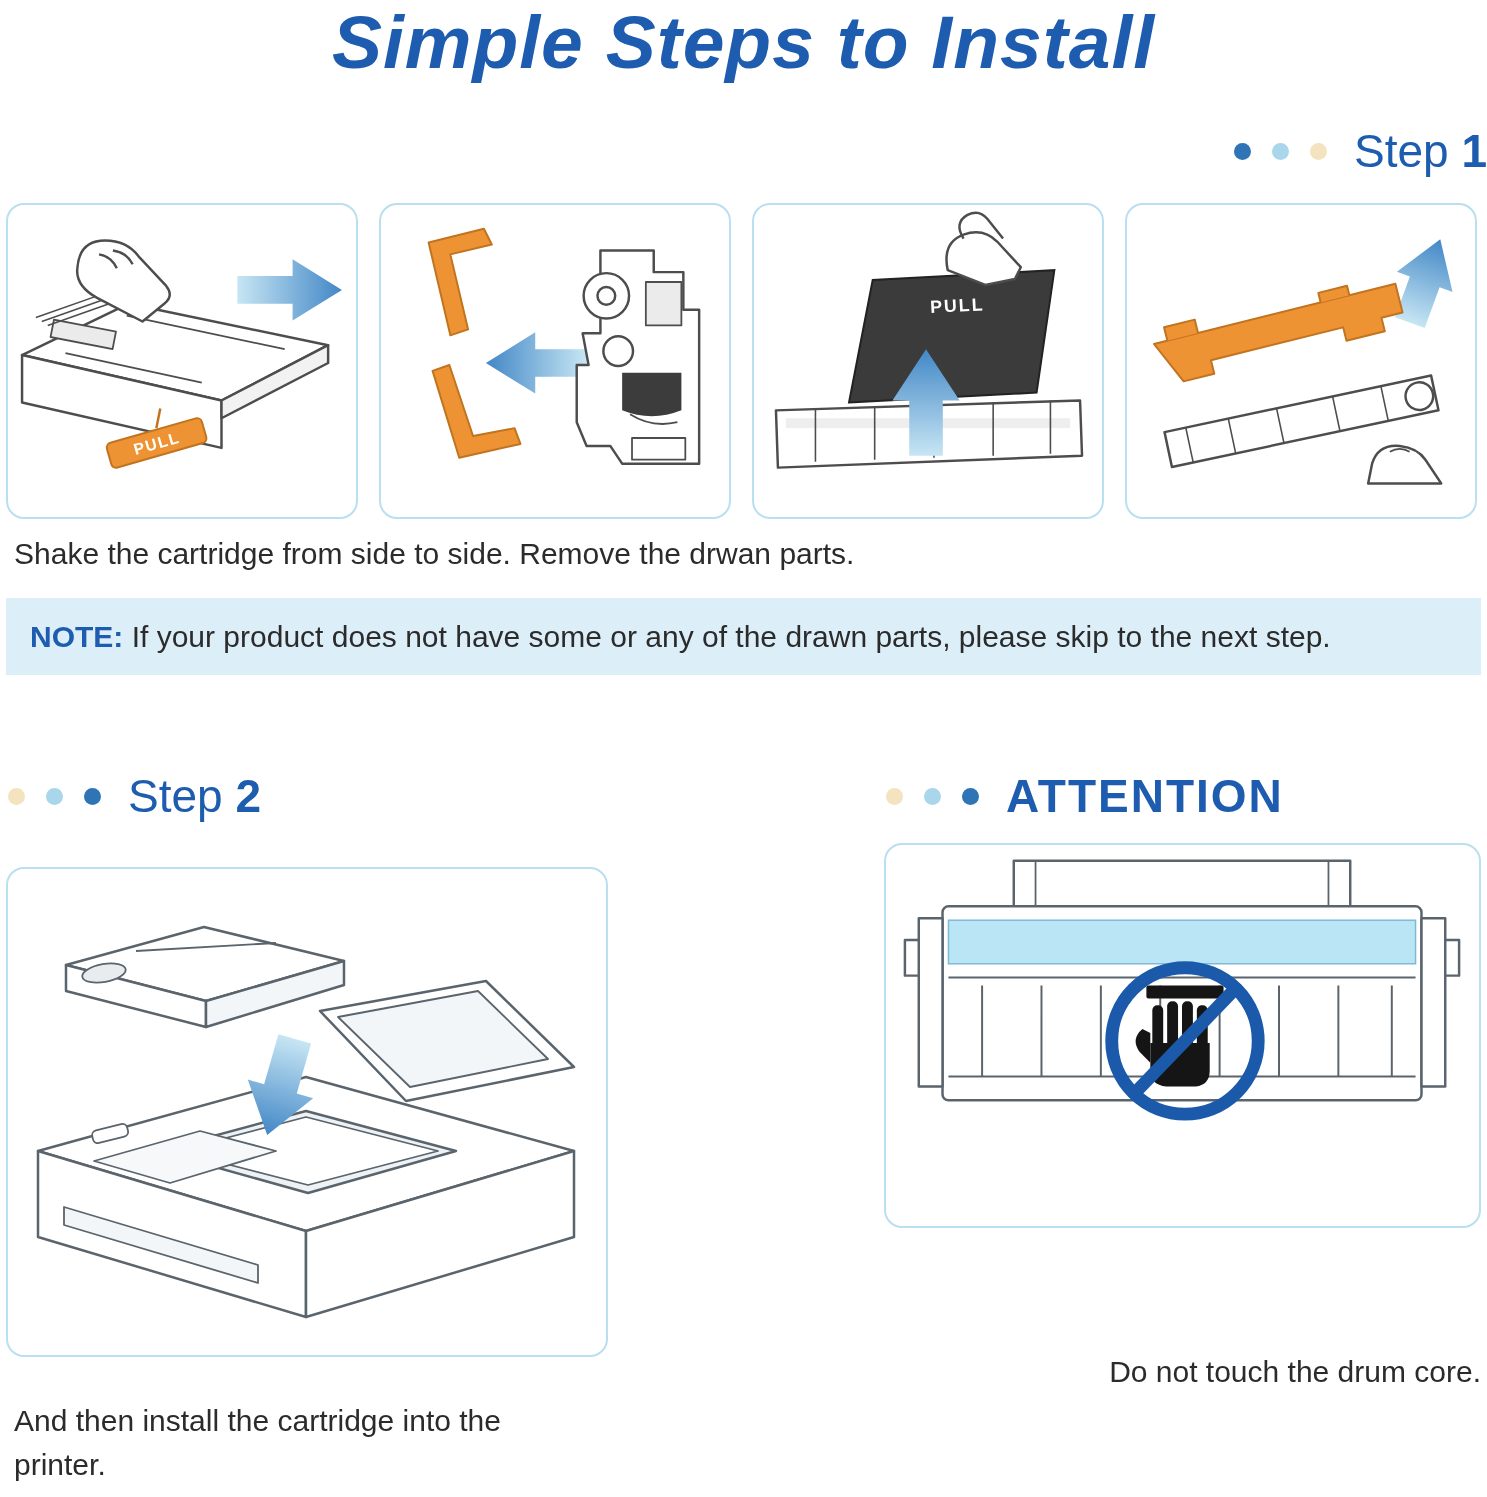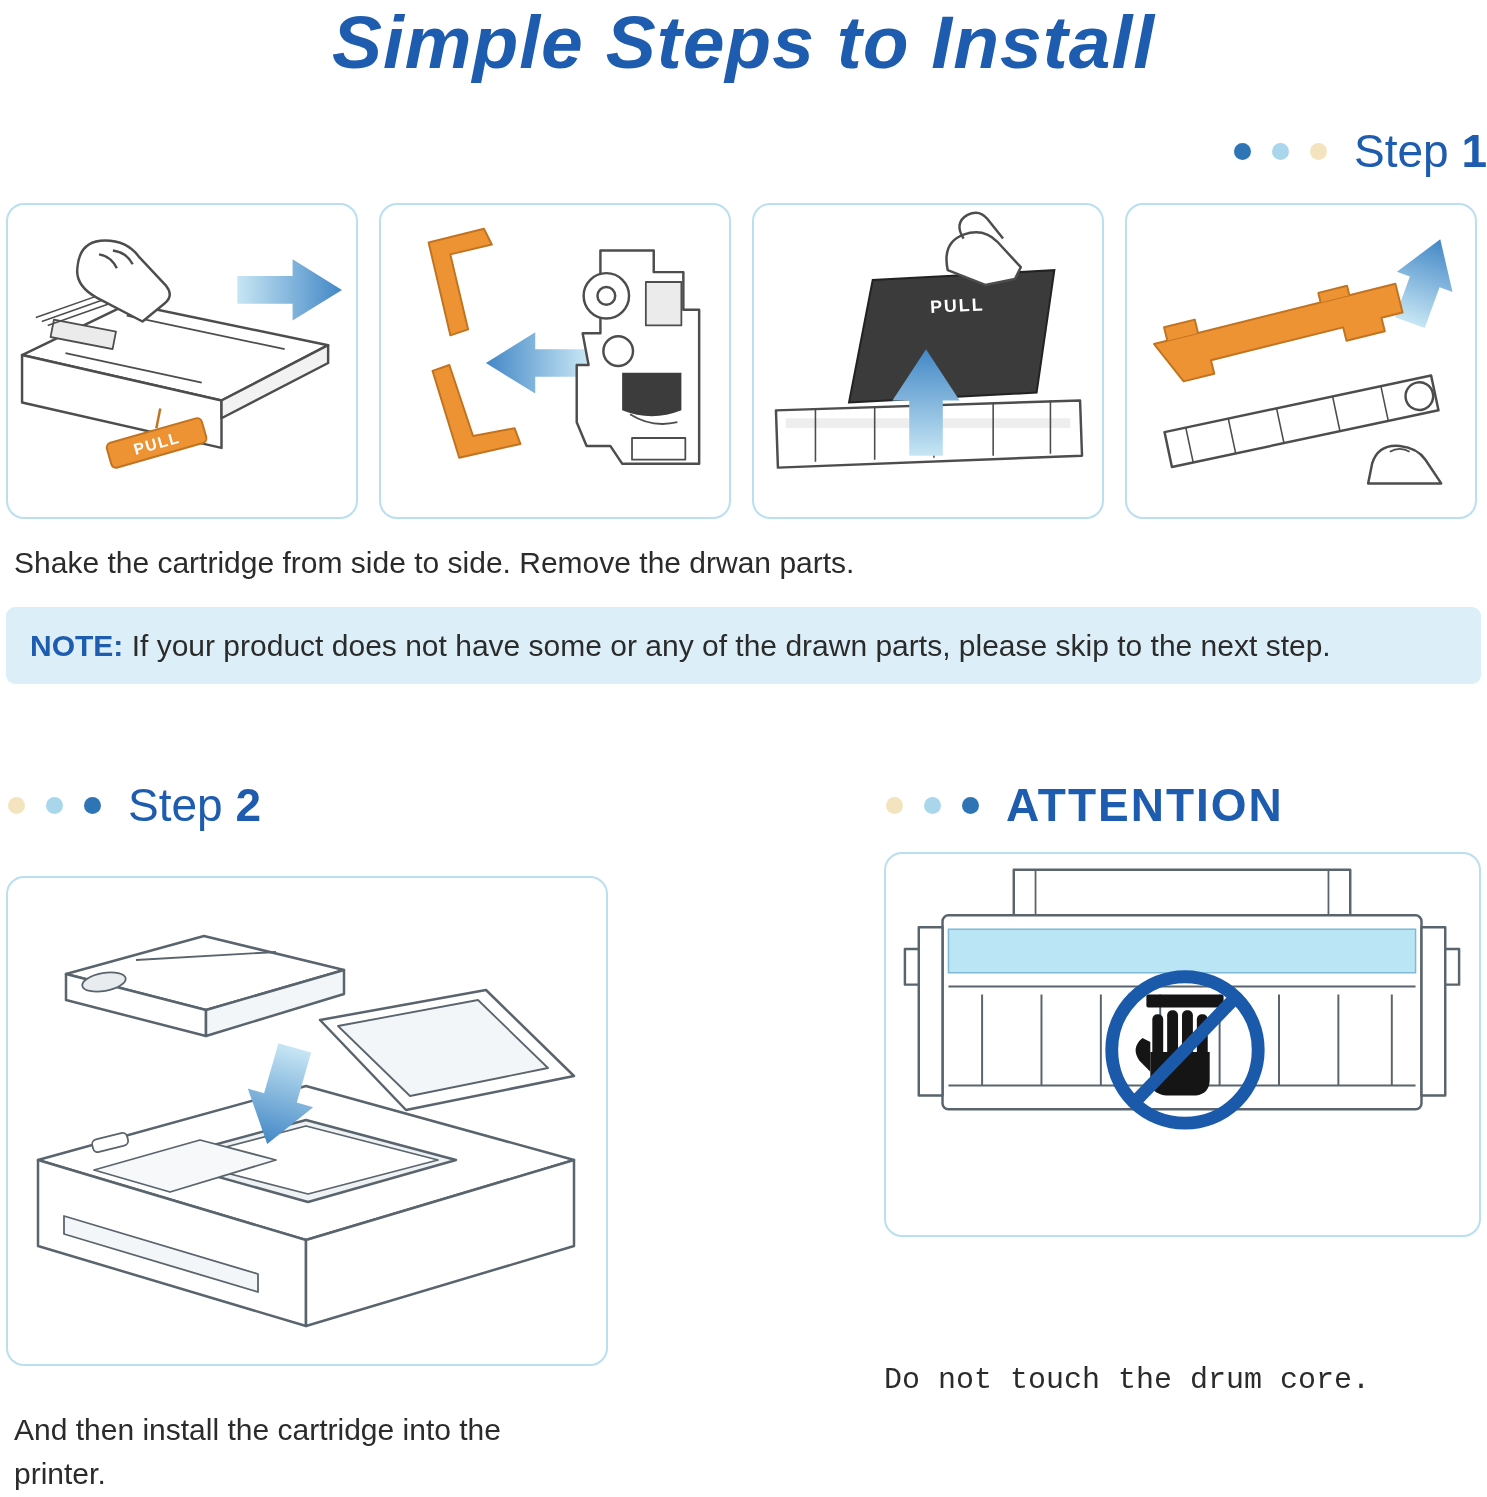--- a/index.html
+++ b/index.html
@@ -49,41 +49,41 @@
   .panel{
     margin:0;box-sizing:border-box;background:#fff;
     border:2px solid var(--panel-border);
     border-radius:18px;overflow:hidden;
     flex:none;
   }
   .panel-sm{width:352px;height:316px;}
   .panel svg{width:100%;height:100%;display:block;}
 
   .caption1{
-    margin:26px 6px 0 14px;
+    margin:17px 6px 0 14px;
     font-size:30px;line-height:1.2;
   }
   .note{
     margin:26px 6px 0;
     background:var(--note-bg);
-    border-radius:9px;
+    border-radius:0;
     padding:17px 24px;
     font-size:30px;line-height:1.44;
   }
   .note b{color:var(--blue);}
 
   .bottom{display:flex;justify-content:space-between;margin-top:96px;padding:0 6px;}
   .col{display:flex;flex-direction:column;}
   .col .section-heading{margin:0 0 22px 2px;}
   .col-left{width:508px;gap:24px;}
   .col-right{width:597px;}
   .panel-step2{width:602px;height:490px;}
   .panel-attn{width:597px;height:385px;}
   .caption2{font-size:30px;line-height:1.45;margin:18px 0 0 8px;}
-  .caption-attn{text-align:left;margin:122px 0 0 0;font-family:Liberation Mono, monospace;}
+  .caption-attn{text-align:right;margin:122px 0 0 0;}
 </style>
 </head>
 <body>
 
 <div class="page">
 
   <h1 class="title">Simple Steps to Install</h1>
 
   <section>
     <div class="section-heading step1-heading">

